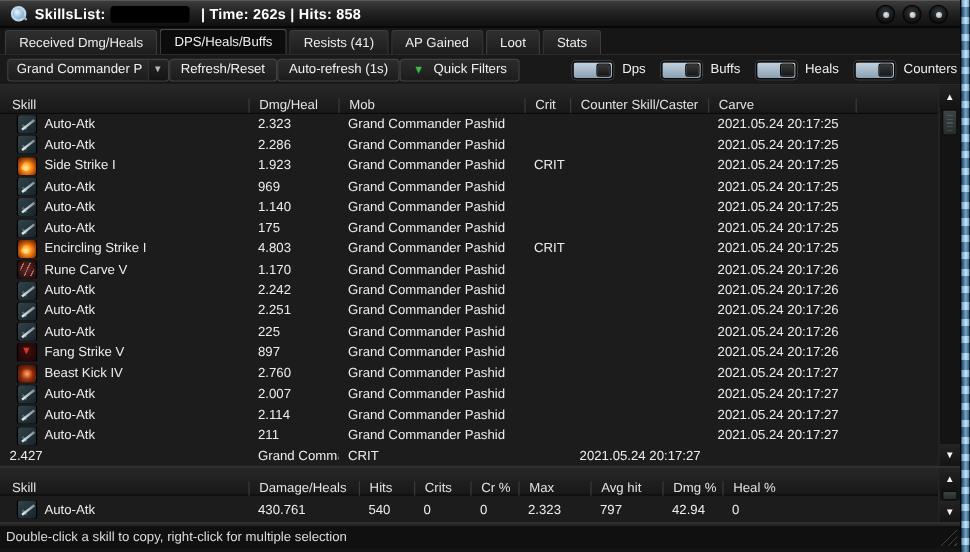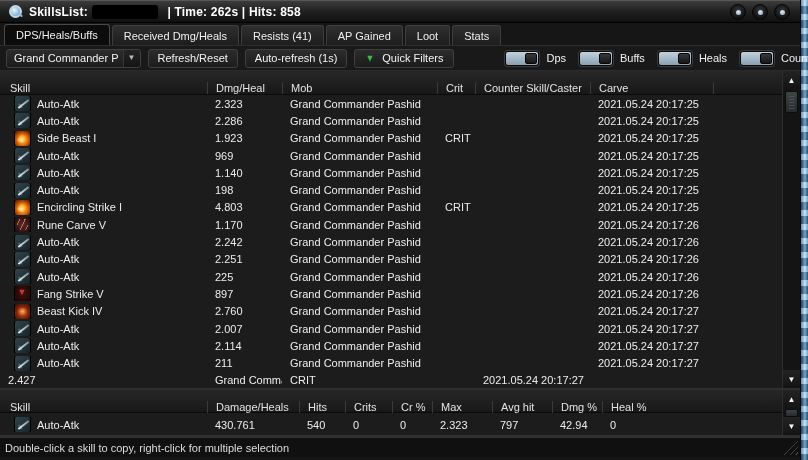--- a/index.html
+++ b/index.html
@@ -39,21 +39,21 @@
 
   
   .tabbar { height:23px; background:#161616; display:flex; align-items:flex-end; padding:2px 4px 0 4px; gap:2px;
     border-bottom:1px solid #2c2c2c; }
   .tab { height:20px; display:flex; align-items:center; padding:0 11px; font-size:11px; color:#eee;
     background:linear-gradient(180deg,#2f2f2f,#1d1d1d); border:1px solid #3e3e3e; border-bottom:none;
     border-radius:3px 3px 0 0; cursor:default; white-space:nowrap; }
   .tab.active { background:#0c0c0c; border-color:#4a4a4a; height:21px; }
 
   
-  .toolbar { height:25px; background:#191919; display:flex; align-items:center; padding:0 6px; gap:7px;
+  .toolbar { height:25px; background:#191919; display:flex; align-items:center; padding:0 6px; 
     border-bottom:1px solid #2a2a2a; }
   .ctl { height:19px; display:flex; align-items:center; font-size:11px; color:#f2f2f2;
     background:linear-gradient(180deg,#2c2c2c,#1c1c1c); border:1px solid #404040; border-radius:3px;
     padding:0 9px; white-space:nowrap; }
   .dropdown { width:152px; padding:0 0 0 7px; justify-content:space-between; }
   .dd-arrow-box { width:17px; height:17px; margin-left:4px; border-left:1px solid #383838;
     background:linear-gradient(180deg,#242424,#141414); display:flex; align-items:center; justify-content:center;
     border-radius:0 2px 2px 0; }
   .dd-arrow-box span { color:#b8b8b8; font-size:8px; line-height:1; }
   .qf { gap:8px; padding:0 10px; }
@@ -139,22 +139,22 @@
       <span class="redacted"></span>
       <span class="title-text"> | Time: 262s | Hits: 858</span>
       <div class="win-buttons">
         <div class="win-btn"></div>
         <div class="win-btn"></div>
         <div class="win-btn"></div>
       </div>
     </div>
 
     <div class="tabbar">
+      <div class="tab">Received Dmg/Heals</div>
       <div class="tab active">DPS/Heals/Buffs</div>
-      <div class="tab">Received Dmg/Heals</div>
       <div class="tab">Resists (41)</div>
       <div class="tab">AP Gained</div>
       <div class="tab">Loot</div>
       <div class="tab">Stats</div>
     </div>
 
     <div class="toolbar">
       <div class="ctl dropdown">
         <span>Grand Commander P</span>
         <span class="dd-arrow-box">
@@ -216,21 +216,21 @@
             </div>
             <div class="c">2.286</div>
             <div class="c">Grand Commander Pashid</div>
             <div class="c"></div>
             <div class="c"></div>
             <div class="c">2021.05.24 20:17:25</div>
           </div>
           <div class="trow">
             <div class="c col-skill">
               <span class="sk-icon ic-flame"></span>
-              <span>Side Beast I</span>
+              <span>Side Strike I</span>
             </div>
             <div class="c">1.923</div>
             <div class="c">Grand Commander Pashid</div>
             <div class="c">CRIT</div>
             <div class="c"></div>
             <div class="c">2021.05.24 20:17:25</div>
           </div>
           <div class="trow">
             <div class="c col-skill">
               <span class="sk-icon ic-sword"></span>
@@ -251,21 +251,21 @@
             <div class="c">Grand Commander Pashid</div>
             <div class="c"></div>
             <div class="c"></div>
             <div class="c">2021.05.24 20:17:25</div>
           </div>
           <div class="trow">
             <div class="c col-skill">
               <span class="sk-icon ic-sword"></span>
               <span>Auto-Atk</span>
             </div>
-            <div class="c">198</div>
+            <div class="c">175</div>
             <div class="c">Grand Commander Pashid</div>
             <div class="c"></div>
             <div class="c"></div>
             <div class="c">2021.05.24 20:17:25</div>
           </div>
           <div class="trow">
             <div class="c col-skill">
               <span class="sk-icon ic-flame"></span>
               <span>Encircling Strike I</span>
             </div>

